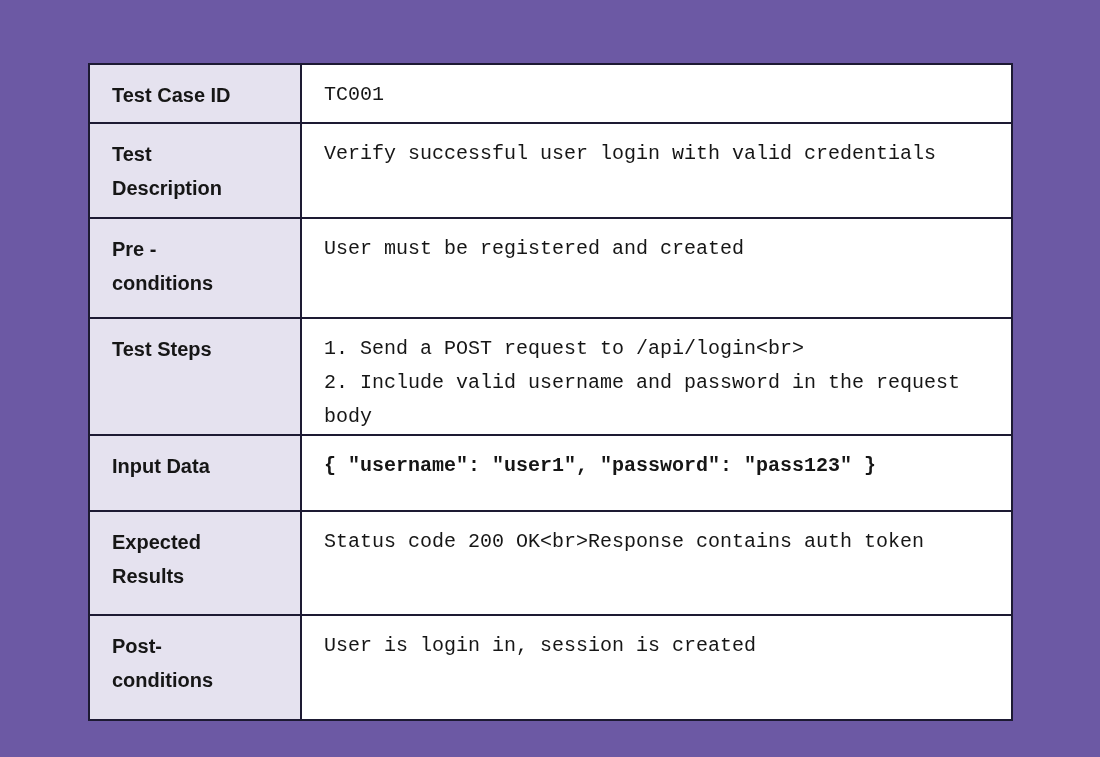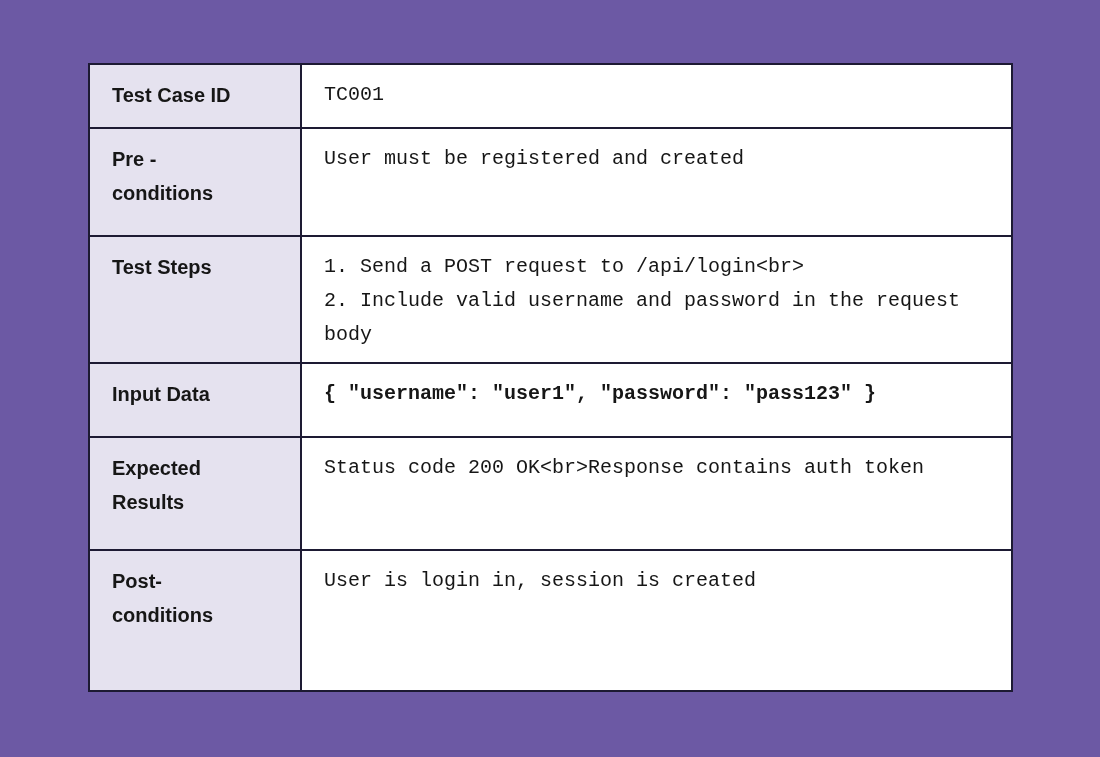--- a/index.html
+++ b/index.html
@@ -47,36 +47,41 @@
     font-weight:normal;
     font-family:Liberation Mono, monospace;
   }
   .testcase-table td.bold-value{
     font-weight:bold;
   }
   tr.r1{height:59px;}
   tr.r2{height:95px;}
   tr.r3{height:100px;border-radius:7px;}
   tr.r4{height:94px;}
-  tr.r5{height:68px;}
+  tr.r5{height:76px;}
   tr.r6{height:104px;}
-  tr.r7{height:130px;}
+  tr.r7{height:105px;}
 </style>
 </head>
 <body>
 
 <table class="testcase-table">
   <colgroup>
     <col style="width:212px">
     <col>
   </colgroup>
   <tbody>
     <tr class="r1">
       <th>Test Case ID</th>
       <td>TC001</td>
+    </tr>
+    <tr class="r2">
+      <th>Test
+Description</th>
+      <td>Verify successful user login with valid credentials</td>
     </tr>
     <tr class="r3">
       <th>Pre -
 conditions</th>
       <td>User must be registered and created</td>
     </tr>
     <tr class="r4">
       <th>Test Steps</th>
       <td>1. Send a POST request to /api/login&lt;br&gt;
 2. Include valid username and password in the request body</td>

